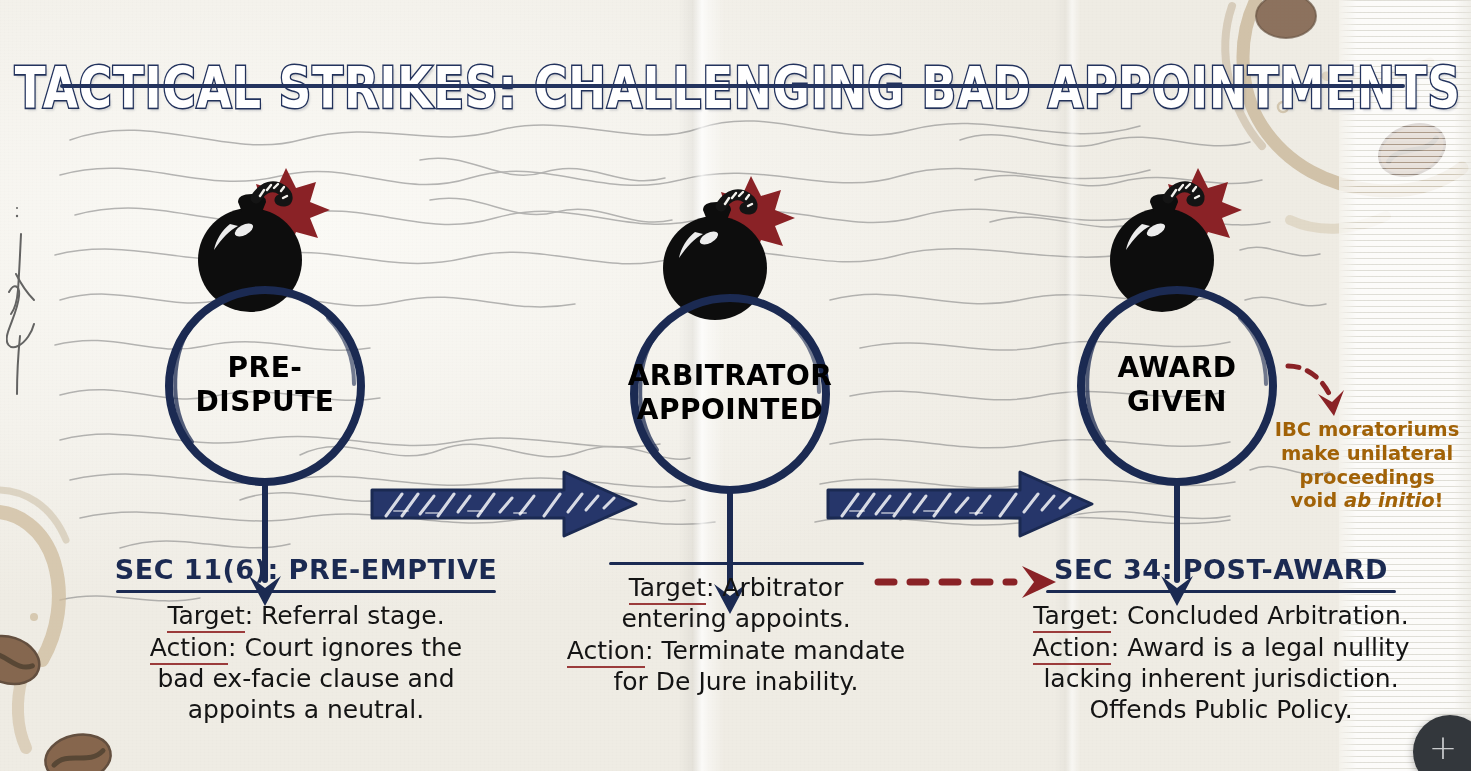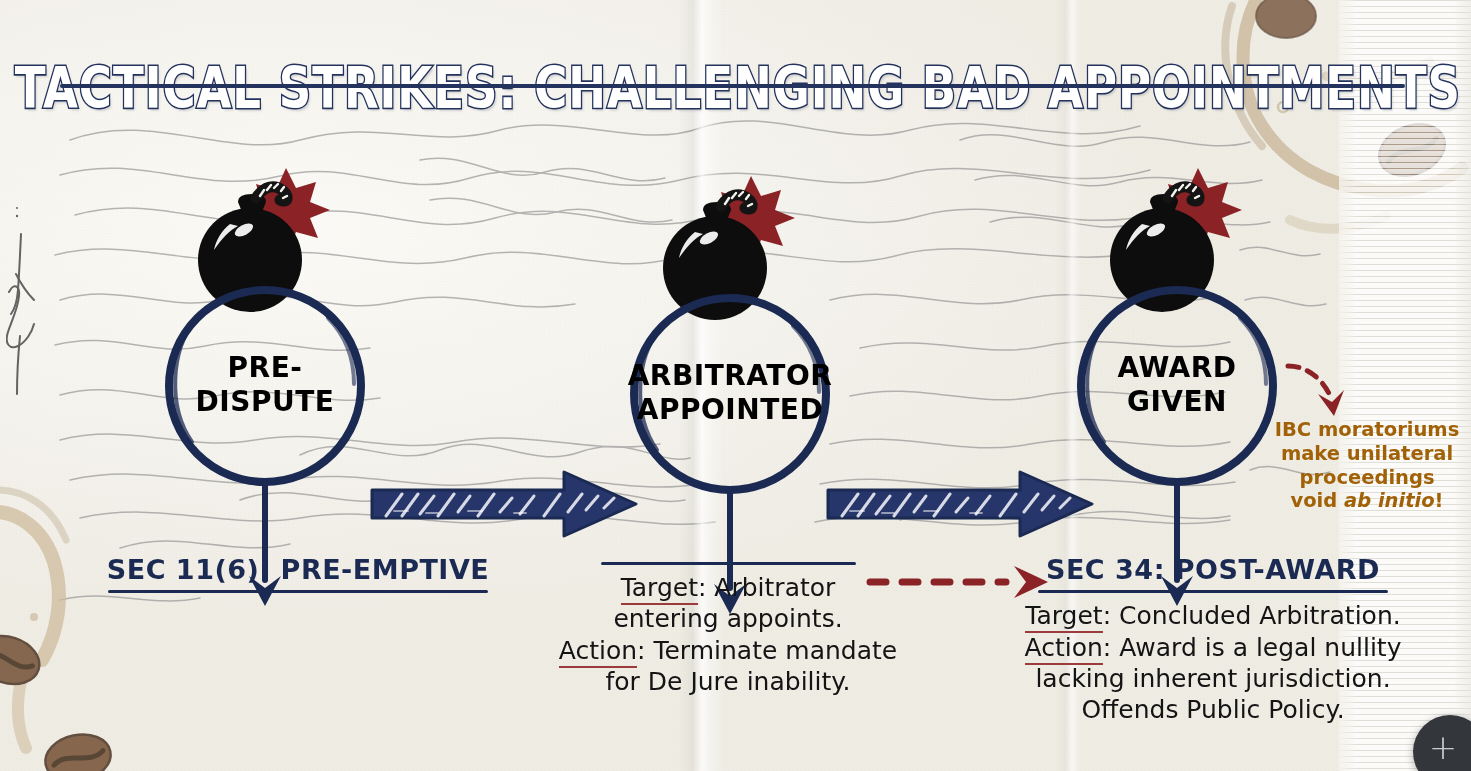--- a/index.html
+++ b/index.html
@@ -119,21 +119,21 @@
     font-family: "DejaVu Sans", sans-serif;
     font-weight: 700;
     font-size: 19.5px;
     line-height: 1.22;
     color: #a16207;
   }
   .annot i { font-style: italic; }
   .annot-arrow { position: absolute; left: 1282px; top: 358px; width: 80px; height: 62px; }
 
   
-  .cols { position: absolute; left: 8px; top: 556px; width: 1241px; height: 215px; }
+  .cols { position: absolute; left: 16px; top: 556px; width: 1241px; height: 215px; }
   .col { position: absolute; text-align: center; }
   .col-head {
     font-family: "DejaVu Sans", sans-serif;
     font-weight: 700;
     font-size: 27px;
     letter-spacing: .5px;
     color: #1b2a52;
     white-space: nowrap;
     line-height: 1.05;
   }
@@ -445,20 +445,26 @@
   <div class="cols">
 
     <svg class="seq-arrow" style="top:6px;" viewBox="0 0 190 40">
       <line x1="4" y1="20" x2="140" y2="20" stroke="#8a2226" stroke-width="7" stroke-linecap="round" stroke-dasharray="16 16"></line>
       <path d="M148 4 L182 20 L148 36 L160 20 Z" fill="#8a2226"></path>
     </svg>
 
     <div class="col" style="left:60px; top:0px; width:460px;">
       <div class="col-head">SEC 11(6): PRE-EMPTIVE</div>
       <div class="col-rule" style="width:380px;"></div>
+      <div class="col-body">
+        <div><span class="kw">Target</span><span>: Referral stage.</span></div>
+        <div><span class="kw">Action</span><span>: Court ignores the</span></div>
+        <div>bad ex-facie clause and</div>
+        <div>appoints a neutral.</div>
+      </div>
     </div>
 
     <div class="col" style="left:520px; top:0px; width:400px;">
       <div class="col-rule" style="width:255px;"></div>
       <div class="col-body">
         <div><span class="kw">Target</span><span>: Arbitrator</span></div>
         <div>entering appoints.</div>
         <div><span class="kw">Action</span><span>: Terminate mandate</span></div>
         <div>for De Jure inability.</div>
       </div>

